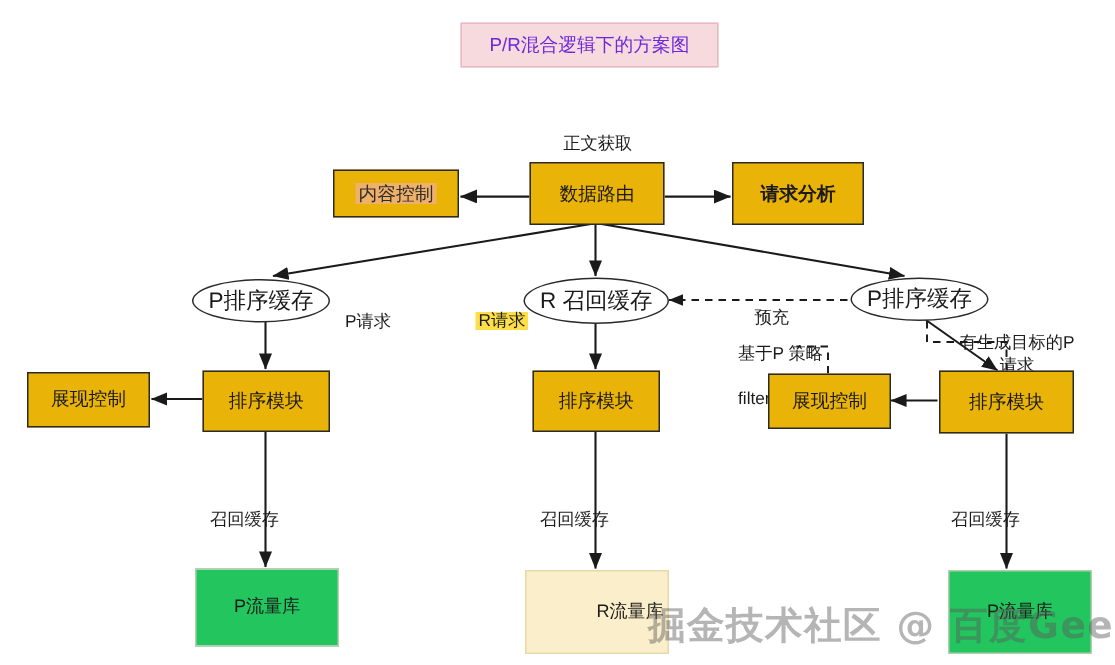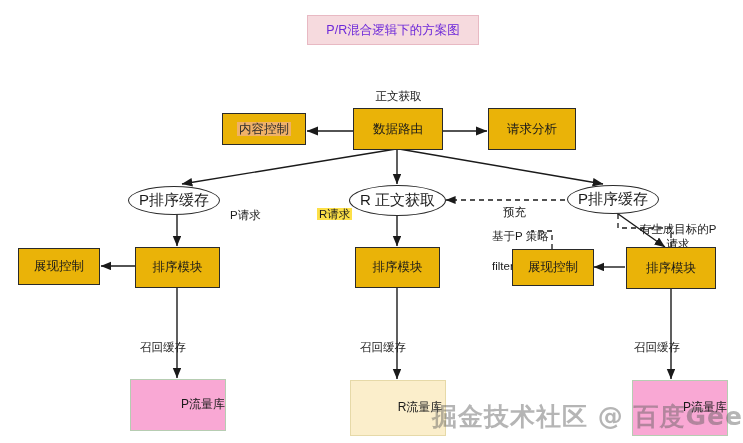--- a/index.html
+++ b/index.html
@@ -41,23 +41,22 @@
     font-size: 12.5px;
   }
   .title-box {
     border: 1.5px solid #e8b9c3;
     background: #f6dade;
     font-size: 12.5px;
     color: #6d28d9;
   }
   .store-green {
     border: 1.4px solid #b6cdb2;
-    background: #f9a8d4;
+    background: #22c55e;
     font-size: 12px;
-    justify-content: flex-end;
   }
   .store-cream {
     border: 1.4px solid #e6d9a8;
     background: #fbeecb;
     font-size: 12px;
   }
   .ellipse {
     position: absolute;
     box-sizing: border-box;
     border: 1.3px solid #2a2a2a;
@@ -146,30 +145,30 @@
   </div>
 
   <div class="node boxnode" style="left:222px; top:113px; width:84px; height:32px;">
     <span class="hl-orange">内容控制</span>
   </div>
 
   <div class="node boxnode" style="left:353px; top:108px; width:90px; height:42px;">
     <span>数据路由</span>
   </div>
 
-  <div class="node boxnode" style="left:488px; top:108px; width:88px; height:42px;">
+  <div class="node boxnode" style="left:488px; top:108px; width:88px; height:42px;font-weight:bold;">
     <span>请求分析</span>
   </div>
 
   <div class="ellipse" style="left:128px; top:186px; width:92px; height:29px;">
     <span>P排序缓存</span>
   </div>
 
   <div class="ellipse" style="left:349px; top:185px; width:97px; height:31px;">
-    <span>R 正文获取</span>
+    <span>R 召回缓存</span>
   </div>
 
   <div class="ellipse" style="left:567px; top:185px; width:92px; height:29px;">
     <span>P排序缓存</span>
   </div>
 
   <div class="label" style="left:230px; top:193px;">
     <span>P请求</span>
   </div>
 

